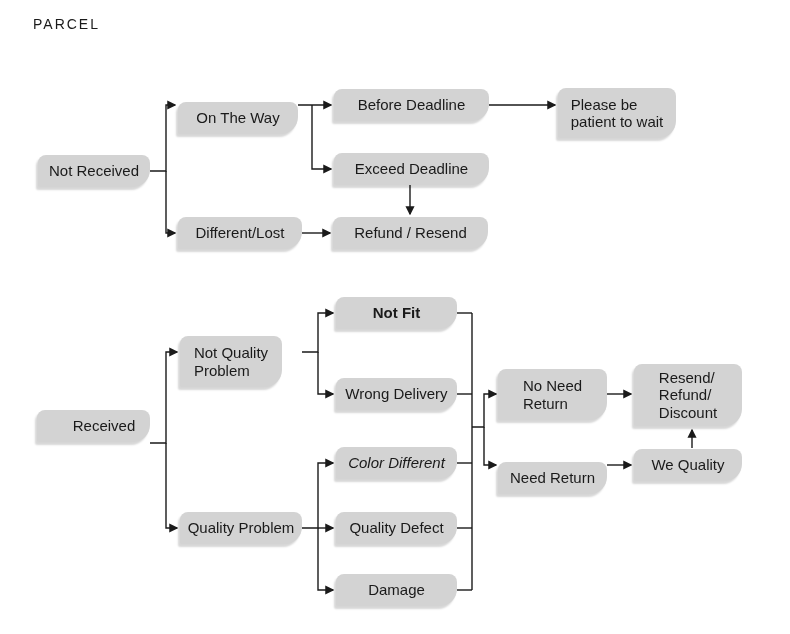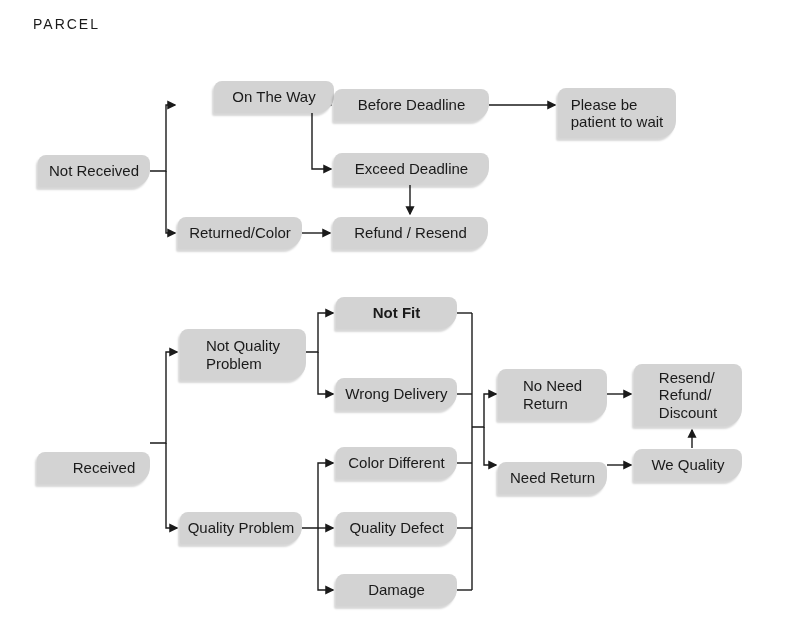--- a/index.html
+++ b/index.html
@@ -74,67 +74,67 @@
   <path d="M484,427 L484,465 L496,465" marker-end="url(#arr)"></path>
   <path d="M607,394 L631,394" marker-end="url(#arr)"></path>
   <path d="M607,465 L631,465" marker-end="url(#arr)"></path>
   <path d="M692,448 L692,430" marker-end="url(#arr)"></path>
 </svg>
 
 <div class="node" style="left:38px;  top:155px; width:112px; height:32px;">
   <span>Not Received</span>
   </div>
 
-<div class="node" style="left:178px; top:81px;  width:120px; height:32px;margin-left:36px;">
+<div class="node" style="left:178px; top:102px;  width:120px; height:32px;">
   <span>On The Way</span>
   </div>
 
 <div class="node" style="left:334px; top:89px;  width:155px; height:32px;">
   <span>Before Deadline</span>
   </div>
 
 <div class="node ml" style="left:558px; top:88px; width:118px; height:50px;">
   <span>Please be
 patient to wait</span>
   </div>
 
 <div class="node" style="left:334px; top:153px; width:155px; height:32px;">
   <span>Exceed Deadline</span>
   </div>
 
 <div class="node" style="left:178px; top:217px; width:124px; height:32px;">
-  <span>Returned/Color</span>
+  <span>Different/Lost</span>
   </div>
 
 <div class="node" style="left:333px; top:217px; width:155px; height:32px;">
   <span>Refund / Resend</span>
   </div>
 
-<div class="node" style="left:37px;  top:452px; width:113px; height:32px;padding-left:21px;">
+<div class="node" style="left:37px;  top:410px; width:113px; height:32px;padding-left:21px;">
   <span>Received</span>
   </div>
 
-<div class="node ml" style="left:180px; top:329px; width:126px; height:51px;">
+<div class="node ml" style="left:180px; top:336px; width:102px; height:51px;">
   <span>Not Quality
 Problem</span>
   </div>
 
 <div class="node" style="left:180px; top:512px; width:122px; height:32px;">
   <span>Quality Problem</span>
   </div>
 
 <div class="node" style="left:336px; top:297px; width:121px; height:32px;font-weight:bold;">
   <span>Not Fit</span>
   </div>
 
 <div class="node" style="left:336px; top:378px; width:121px; height:32px;justify-content:center;">
   <span>Wrong Delivery</span>
   </div>
 
-<div class="node" style="left:336px; top:447px; width:121px; height:32px;">
+<div class="node" style="left:336px; top:447px; width:121px; height:32px;font-style:italic;">
   <span>Color Different</span>
   </div>
 
 <div class="node" style="left:336px; top:512px; width:121px; height:32px;">
   <span>Quality Defect</span>
   </div>
 
 <div class="node" style="left:336px; top:574px; width:121px; height:32px;">
   <span>Damage</span>
   </div>

